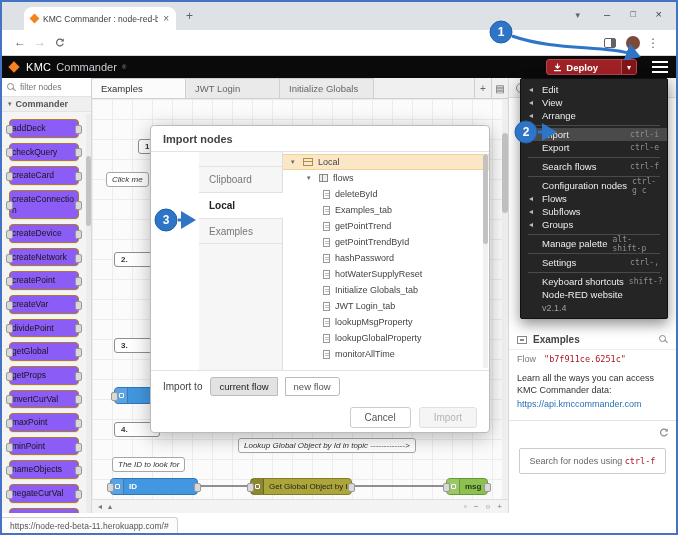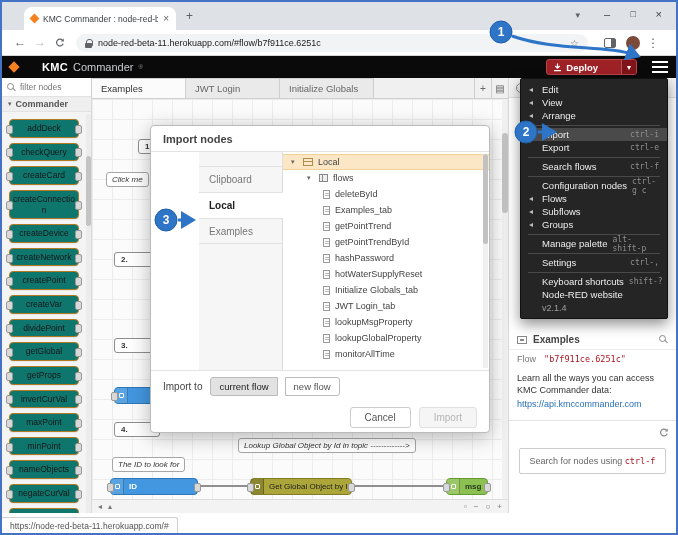--- a/index.html
+++ b/index.html
@@ -31,21 +31,21 @@
   .url-text { flex:1; font-size:9px; color:#202124; white-space:nowrap; overflow:hidden; }
   .omni-star { font-size:10px; color:#5F6368; }
   .icon-sidepanel { position:absolute; right:60px; top:8px; width:12px; height:10px; border:1px solid #5F6368; border-radius:2px; }
   .icon-sidepanel::after { content:""; position:absolute; right:0; top:0; width:4px; height:8px; background:#5F6368; }
   .avatar { position:absolute; right:36px; top:6px; width:14px; height:14px; border-radius:50%; background:#7C4A39; }
   .overflow-ic { position:absolute; right:17px; top:6px; font-size:12px; color:#5F6368; }
 
   
   .appheader { position:absolute; left:0; top:54px; right:0; height:22px; background:#0A0A0A; display:flex; align-items:center; padding:0 8px; gap:5px; }
   .logo-diamond { width:8px; height:8px; background:#F58220; transform:rotate(45deg); flex:none; margin-right:3px; }
-  .logo-kmc { font-size:11px; font-weight:bold; color:#fff; letter-spacing:0.3px;margin-left:16px; }
+  .logo-kmc { font-size:11px; font-weight:normal; color:#fff; letter-spacing:0.3px; }
   .logo-cmd { font-size:11px; color:#C9CDD3; }
   .logo-reg { font-size:6px; color:#999; vertical-align:super; }
   .spacer { flex:1; }
   .deploy-btn { display:flex; align-items:center; height:16px; background:#9E2126; border:1px solid #B8454A; border-radius:3px; overflow:hidden; }
   .deploy-ic { padding:0 4px 0 6px; display:flex; align-items:center; }
   .deploy-label { font-size:9.5px; font-weight:bold; color:#fff; padding-right:23px; }
   .deploy-caret { font-size:8px; color:#fff; padding:0 5px; border-left:1px solid rgba(255,255,255,0.3); background:#801418; align-self:stretch; display:flex; align-items:center; }
   .hamburger { position:relative; width:16px; height:12px; margin-left:10px; cursor:pointer; }
   .hamburger .bar { position:absolute; left:0; right:0; height:2px; background:#fff; }
   .hamburger .b1 { top:0; } .hamburger .b2 { top:5px; } .hamburger .b3 { top:10px; }
@@ -54,21 +54,21 @@
   .palette { position:absolute; left:0; top:76px; width:90px; bottom:20px; background:#F4F4F4; border-right:1px solid #D9D9D9; overflow:hidden; }
   .pal-search { height:19px; background:#fff; border-bottom:1px solid #E3E3E3; display:flex; align-items:center; gap:4px; padding:8px 5px; }
   .icon-search { position:relative; width:9px; height:9px; flex:none; }
   .icon-search::before { content:""; position:absolute; left:0; top:0; width:5px; height:5px; border:1.2px solid #8A8A8A; border-radius:50%; }
   .icon-search::after { content:""; position:absolute; left:5px; top:6px; width:4px; height:1.4px; background:#8A8A8A; transform:rotate(45deg); }
   .pal-filter-input { border:none; outline:none; width:58px; font-size:8.5px; color:#555; background:transparent; font-family:"Liberation Sans", sans-serif; }
   .pal-cat { height:15px; background:#EFEFEF; border-bottom:1px solid #E3E3E3; display:flex; align-items:center; gap:4px; padding:0 6px; }
   .pal-cat .caret { font-size:7px; color:#666; }
   .pal-cat .cat-label { font-size:9px; font-weight:bold; color:#555; }
   .palette-nodes { position:absolute; left:0; top:36px; right:5px; bottom:0; overflow:hidden; display:flex; flex-direction:column; align-items:center; gap:5px; padding-top:5px; }
-  .palette-node { position:relative; width:70px; background:#0f766e; border:1px solid #B27A22; border-radius:4px; font-size:8.5px; line-height:1.25; color:#161616; text-align:center; padding:3px 2px; word-break:break-all; flex:none; box-shadow:0 1px 1px rgba(0,0,0,0.06); }
+  .palette-node { position:relative; width:70px; background:#8b5cf6; border:1px solid #B27A22; border-radius:4px; font-size:8.5px; line-height:1.25; color:#161616; padding:3px 2px; word-break:break-all; flex:none; box-shadow:0 1px 1px rgba(0,0,0,0.06); }
   .palette-node::before, .palette-node::after { content:""; position:absolute; top:50%; margin-top:-3.5px; width:5px; height:7px; background:#D9D9D9; border:1px solid #999; border-radius:2px; }
   .palette-node::before { left:-4px; } .palette-node::after { right:-4px; }
   .pal-scroll { position:absolute; right:0; top:36px; bottom:0; width:5px; background:#ECECEC; }
   .pal-thumb { position:absolute; right:0; top:42px; width:5px; height:70px; background:#C4C4C4; border-radius:3px; }
 
   
   .canvas { position:absolute; left:90px; right:168px; top:76px; bottom:20px; background:#FBFBFB; }
   .tabbar { position:absolute; left:0; top:0; right:0; height:21px; background:#F0F0F0; border-bottom:1px solid #CFCFCF; display:flex; align-items:flex-end; }
   .wtab { height:20px; width:95px; display:flex; align-items:center; padding:0 9px; font-size:9.5px; color:#666; background:#EAEAEA; border:1px solid #CFCFCF; border-bottom:none; margin-left:-1px; white-space:nowrap; overflow:hidden; }
   .wtab.active { background:#FBFBFB; color:#333; }
@@ -188,25 +188,20 @@
 
   <div class="addressbar">
     <span class="nav-ic nav-back">←</span>
     <span class="nav-ic nav-fwd">→</span>
     <span class="nav-ic nav-refresh">
       <svg width="10" height="10" viewBox="0 0 10 10">
           <path d="M8.2 5.6 A3.4 3.4 0 1 1 7.6 2.4" fill="none" stroke="#5F6368" stroke-width="1.2"></path>
           <path d="M8.8 0.6 L8.8 3.6 L5.8 3.6 Z" fill="#5F6368"></path>
         </svg>
     </span>
-    <div class="omnibox">
-      <span class="icon-lock"></span>
-      <span class="url-text">node-red-beta-11.herokuapp.com/#flow/b7f911ce.6251c</span>
-      <span class="omni-star">☆</span>
-    </div>
     <span class="icon-sidepanel"></span>
     <span class="avatar"></span>
     <span class="overflow-ic">⋮</span>
   </div>
 
   <div class="appheader">
     <span class="logo-diamond"></span>
     <span class="logo-kmc">KMC</span>
     <span class="logo-cmd">Commander</span>
     <span class="logo-reg">®</span>

